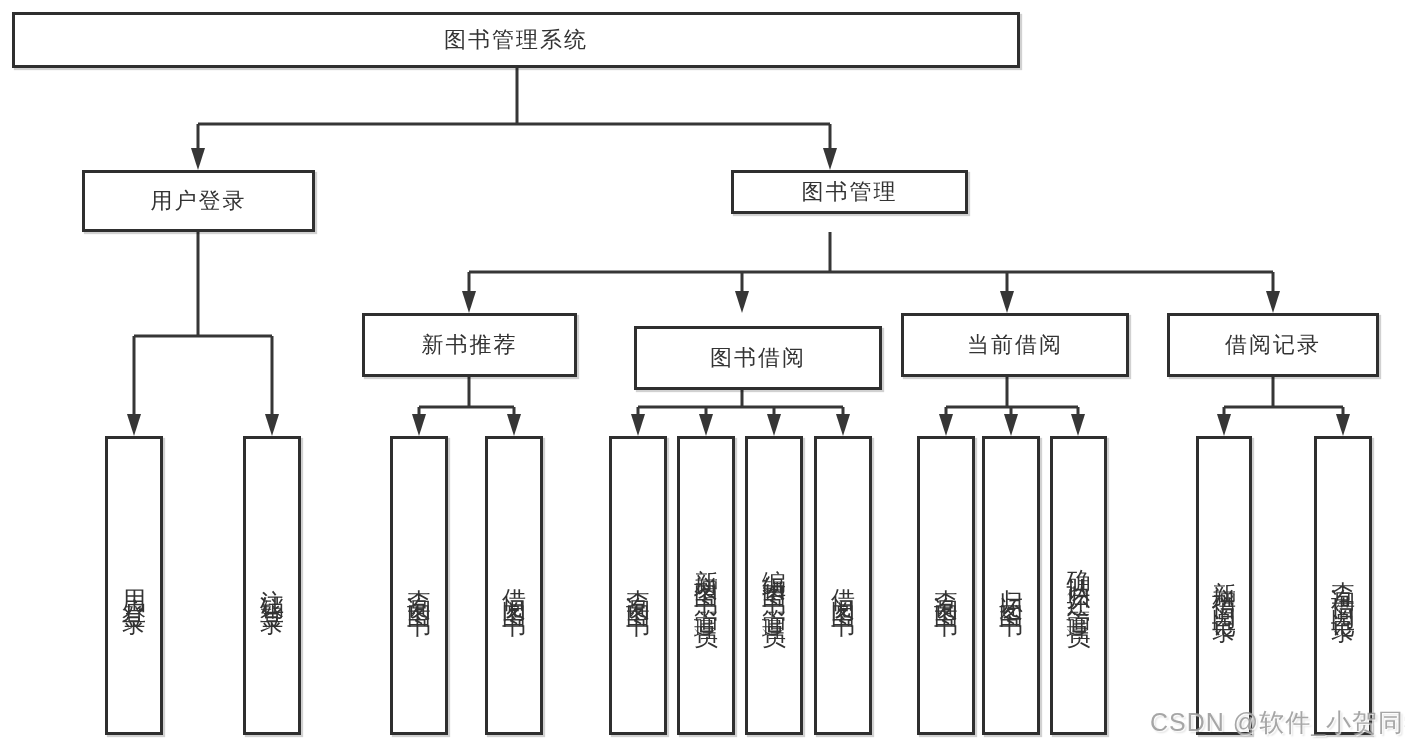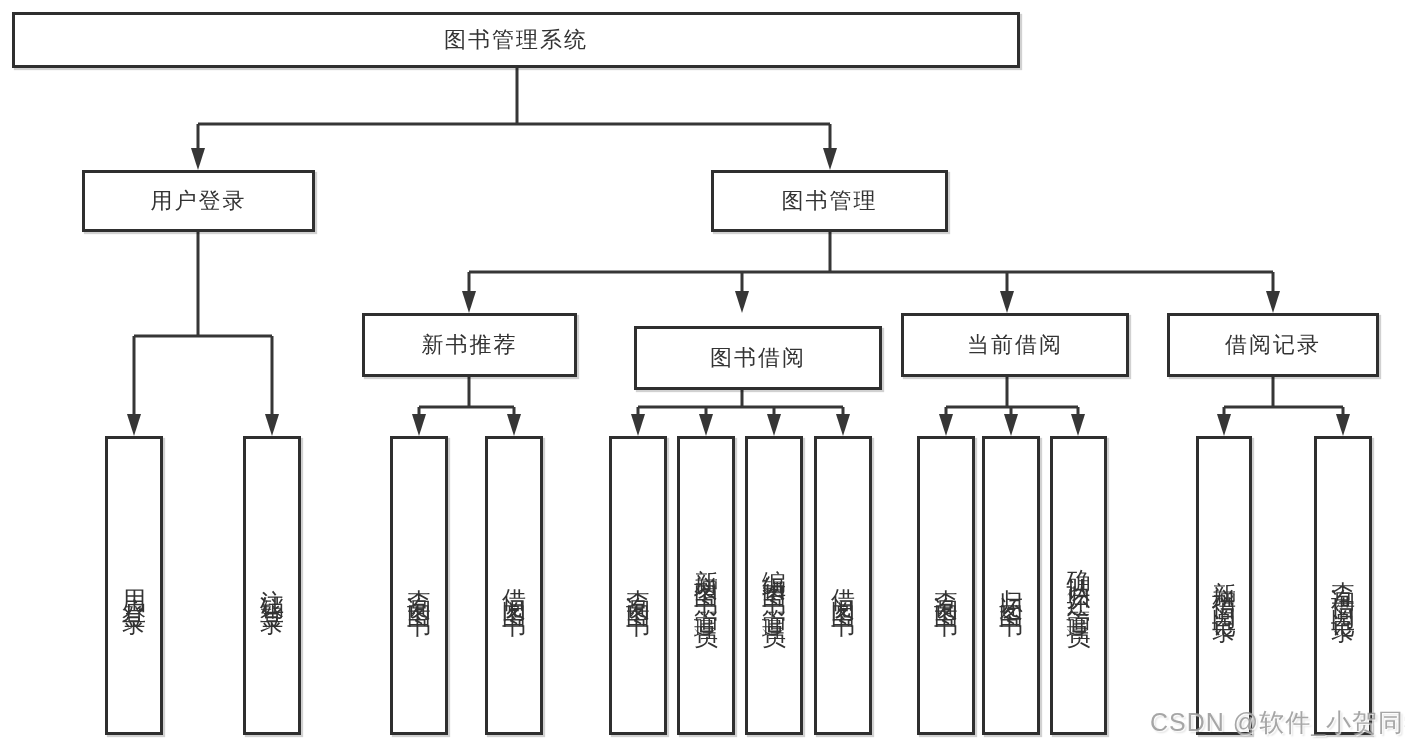--- a/index.html
+++ b/index.html
@@ -88,21 +88,21 @@
       <polygon points="1004,414 1018,414 1011,436"></polygon>
       <polygon points="1071,414 1085,414 1078,436"></polygon>
       <polygon points="1217,414 1231,414 1224,436"></polygon>
       <polygon points="1336,414 1350,414 1343,436"></polygon>
     </g>
   </svg>
 
   <div class="node h-node" style="left:12px; top:12px; width:1008px; height:56px;">图书管理系统</div>
 
   <div class="node h-node" style="left:82px; top:170px; width:233px; height:62px;">用户登录</div>
-  <div class="node h-node" style="left:711px; top:170px; width:237px; height:62px;">图书管理</div>
+  <div class="node h-node" style="left:731px; top:170px; width:237px; height:44px;">图书管理</div>
 
   <div class="node h-node" style="left:362px; top:313px; width:215px; height:64px;">新书推荐</div>
   <div class="node h-node" style="left:634px; top:326px; width:248px; height:64px;">图书借阅</div>
   <div class="node h-node" style="left:901px; top:313px; width:228px; height:64px;">当前借阅</div>
   <div class="node h-node" style="left:1167px; top:313px; width:212px; height:64px;">借阅记录</div>
 
   <div class="node v-node" style="left:105px; top:436px; width:58px; height:299px;">用户登录</div>
   <div class="node v-node" style="left:243px; top:436px; width:58px; height:299px;">注销登录</div>
 
   <div class="node v-node" style="left:390px; top:436px; width:58px; height:299px;">查询图书</div>

